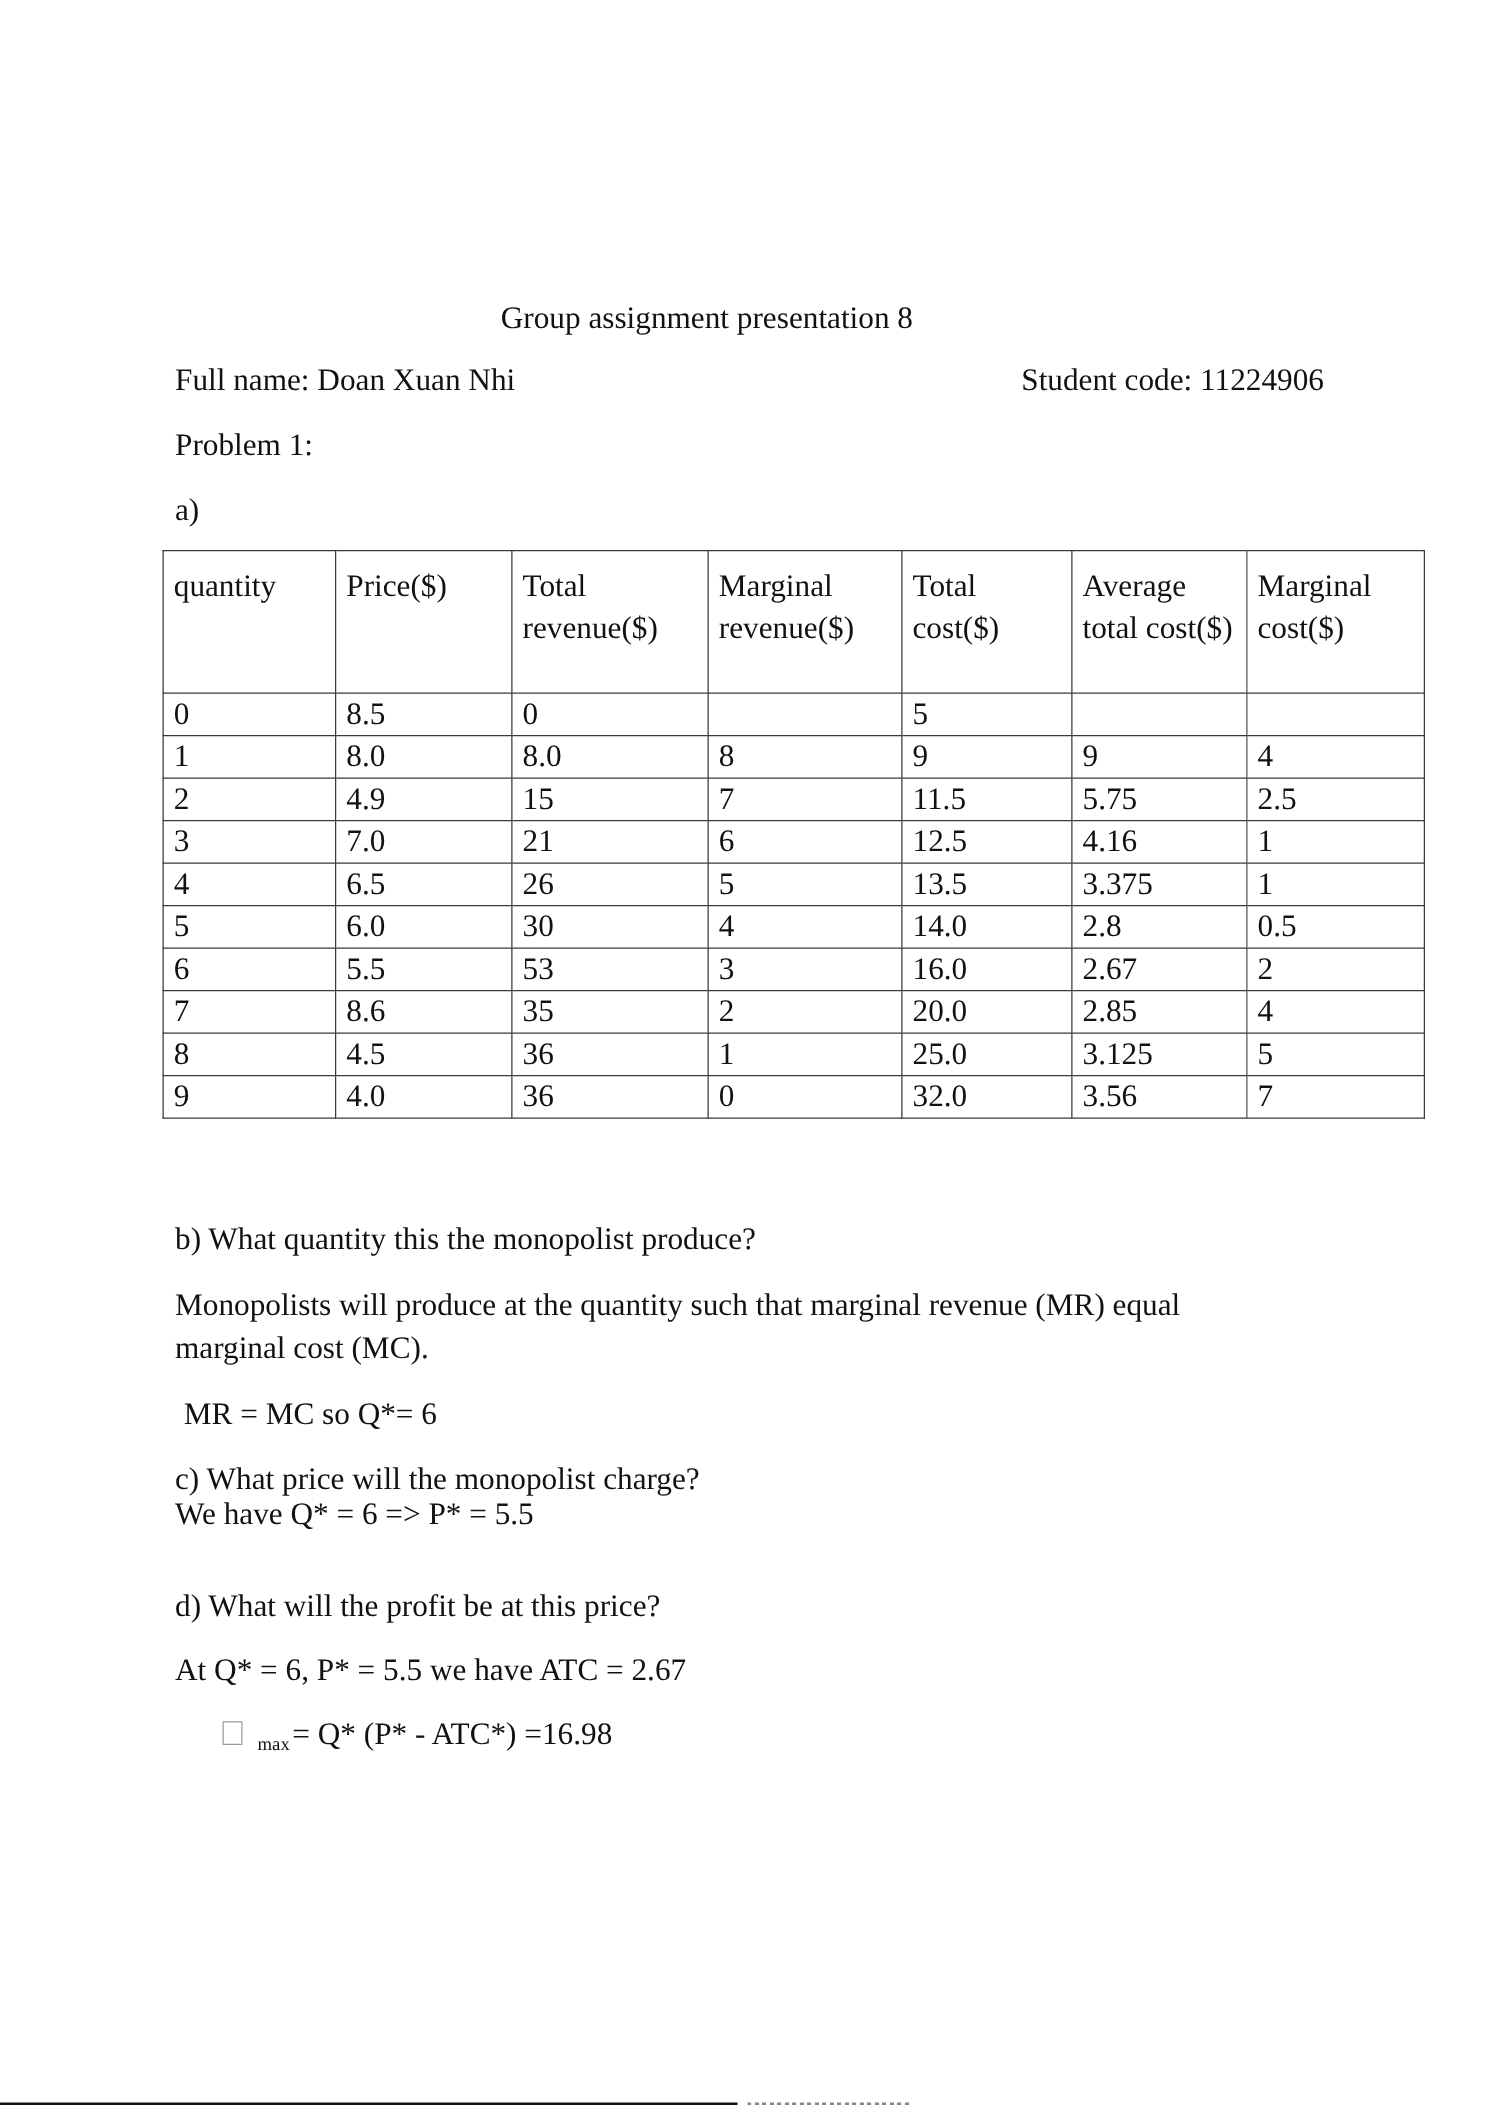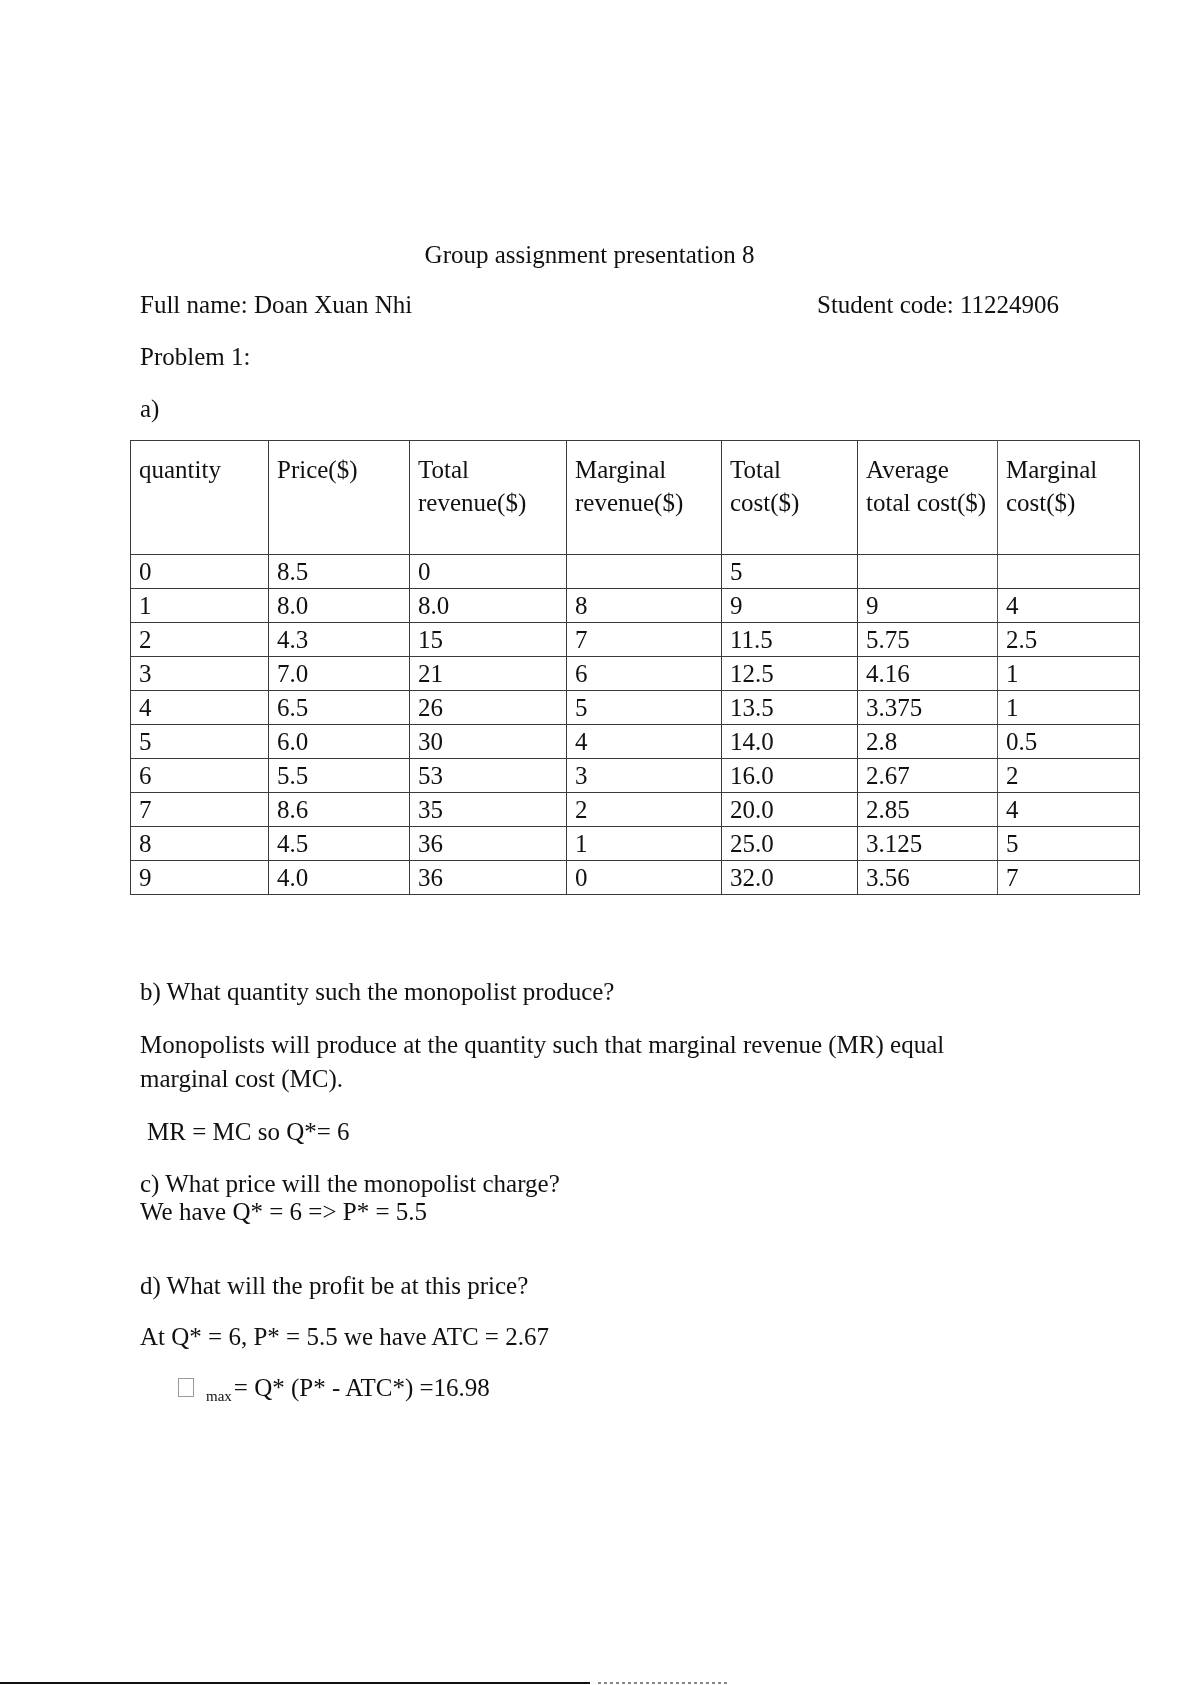--- a/index.html
+++ b/index.html
@@ -2,21 +2,21 @@
 <html><head>
   <meta charset="utf-8">
   <style>
     html, body { margin: 0; padding: 0; background: #ffffff; }
     body {
       width: 1191px; height: 1685px; position: relative; overflow: hidden;
       font-family: "Liberation Serif", "DejaVu Serif", serif;
       color: #111111; font-size: 25px;
     }
     .abs { position: absolute; white-space: nowrap; line-height: 1; }
-    #title { left: 0; width: 1131px; top: 242px; text-align: center; padding-right: 0; margin-left: 24px; }
+    #title { left: 0; width: 1131px; top: 242px; text-align: center; padding-right: 0; }
     #title span { position: relative; left: 0; }
     #fullname { left: 140px; top: 292px; }
     #studentcode { left: 817px; top: 292px; }
     #problem { left: 140px; top: 344px; }
     #parta { left: 140px; top: 396px; }
 
     table#data-table {
       position: absolute; left: 130px; top: 440px;
       border-collapse: collapse; table-layout: fixed; width: 1009px;
     }
@@ -98,21 +98,21 @@
         <td>1</td>
         <td>8.0</td>
         <td>8.0</td>
         <td>8</td>
         <td>9</td>
         <td class="col5">9</td>
         <td>4</td>
       </tr>
       <tr>
         <td>2</td>
-        <td>4.3</td>
+        <td>4.9</td>
         <td>15</td>
         <td>7</td>
         <td>11.5</td>
         <td class="col5">5.75</td>
         <td>2.5</td>
       </tr>
       <tr>
         <td>3</td>
         <td>7.0</td>
         <td>21</td>
@@ -171,21 +171,21 @@
         <td>4.0</td>
         <td>36</td>
         <td>0</td>
         <td>32.0</td>
         <td class="col5">3.56</td>
         <td>7</td>
       </tr>
     </tbody>
 </table>
 
-<div class="abs" id="qb">b) What quantity such the monopolist produce?</div>
+<div class="abs" id="qb">b) What quantity this the monopolist produce?</div>
 <div class="abs" id="ansb1">Monopolists will produce at the quantity such that marginal revenue (MR) equal</div>
 <div class="abs" id="ansb2">marginal cost (MC).</div>
 <div class="abs" id="ansb3">MR = MC so Q*= 6</div>
 
 <div class="abs" id="qc">c) What price will the monopolist charge?</div>
 <div class="abs" id="ansc">We have Q* = 6 =&gt; P* = 5.5</div>
 
 <div class="abs" id="qd">d) What will the profit be at this price?</div>
 <div class="abs" id="ansd">At Q* = 6, P* = 5.5 we have ATC = 2.67</div>
 <div class="abs" id="profit">

